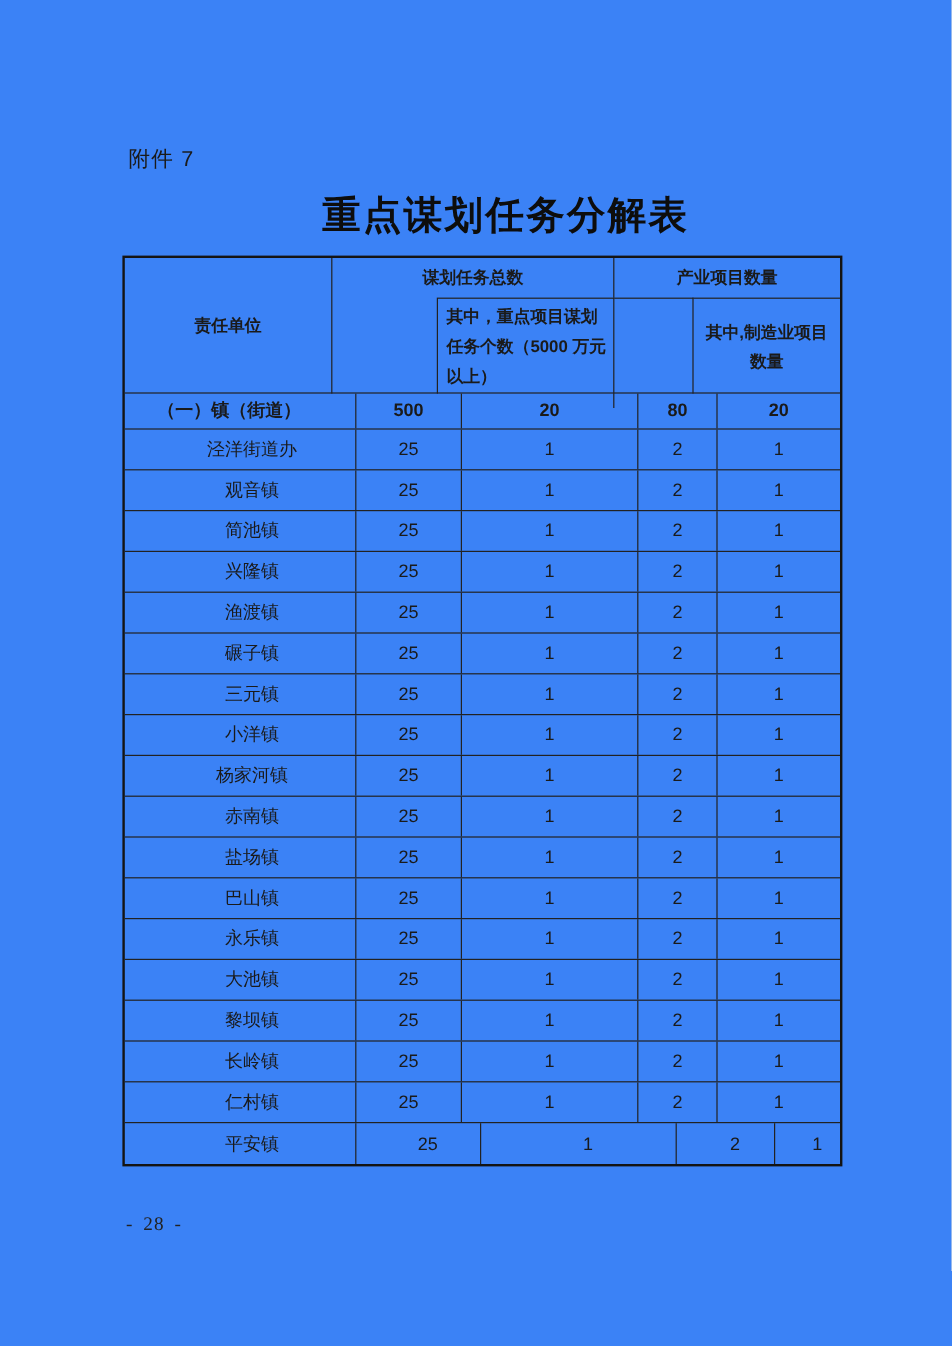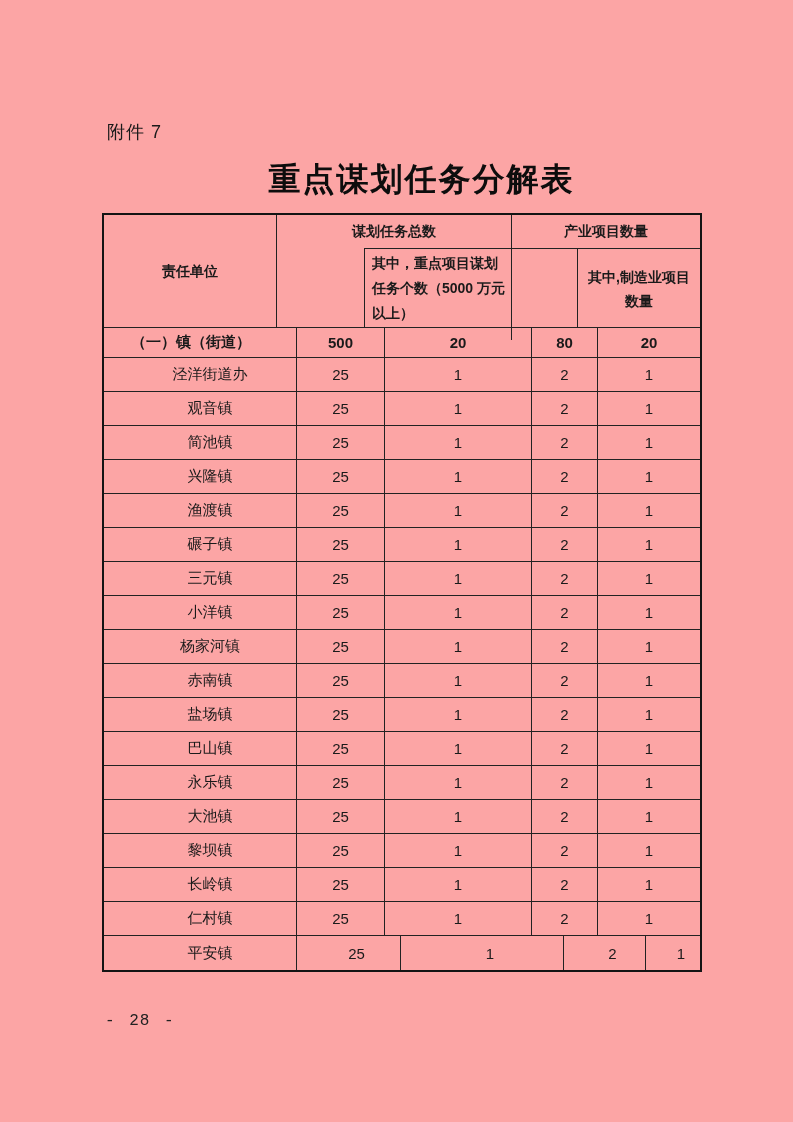--- a/index.html
+++ b/index.html
@@ -1,20 +1,20 @@
 <!DOCTYPE html>
 <html><head>
 <meta charset="utf-8">
 <style>
   html,body { margin:0; padding:0; background:#e8e8e8; }
   .page {
     position:relative;
     width:793px; height:1122px;
     margin:0 auto;
-    background:#fca5a5;
+    background:#3b82f6;
     font-family:"Liberation Sans", sans-serif;
     color:#1a1a1a;
     overflow:hidden;
   }
   .attachment {
     position:absolute; left:107px; top:120px;
     font-size:18px; letter-spacing:1px;
   }
   .doc-title {
     position:absolute; left:50px; right:0; top:158px;
@@ -58,21 +58,21 @@
   }
   .c1 { width:173px; border-right:1px solid #222;margin-left:20px; }
   .c2 { width:88px;  border-right:1px solid #222; }
   .c3 { width:147px; border-right:1px solid #222; }
   .c4 { width:66px;  border-right:1px solid #222; }
   .c5 { flex:1; }
   .summary { height:30px; font-weight:bold; }
   .summary .c1 { justify-content:flex-start; padding-left:7px; }
   .page-number {
     position:absolute; left:105px; top:1012px;
-    font-family:Liberation Mono, monospace;
+    font-family:Liberation Serif, serif;
     font-size:16px; word-spacing:3px; letter-spacing:1px;
     color:#222;
   }
 </style>
 </head>
 <body>
 
 <div class="page">
 
   <div class="attachment">附件 7</div>

